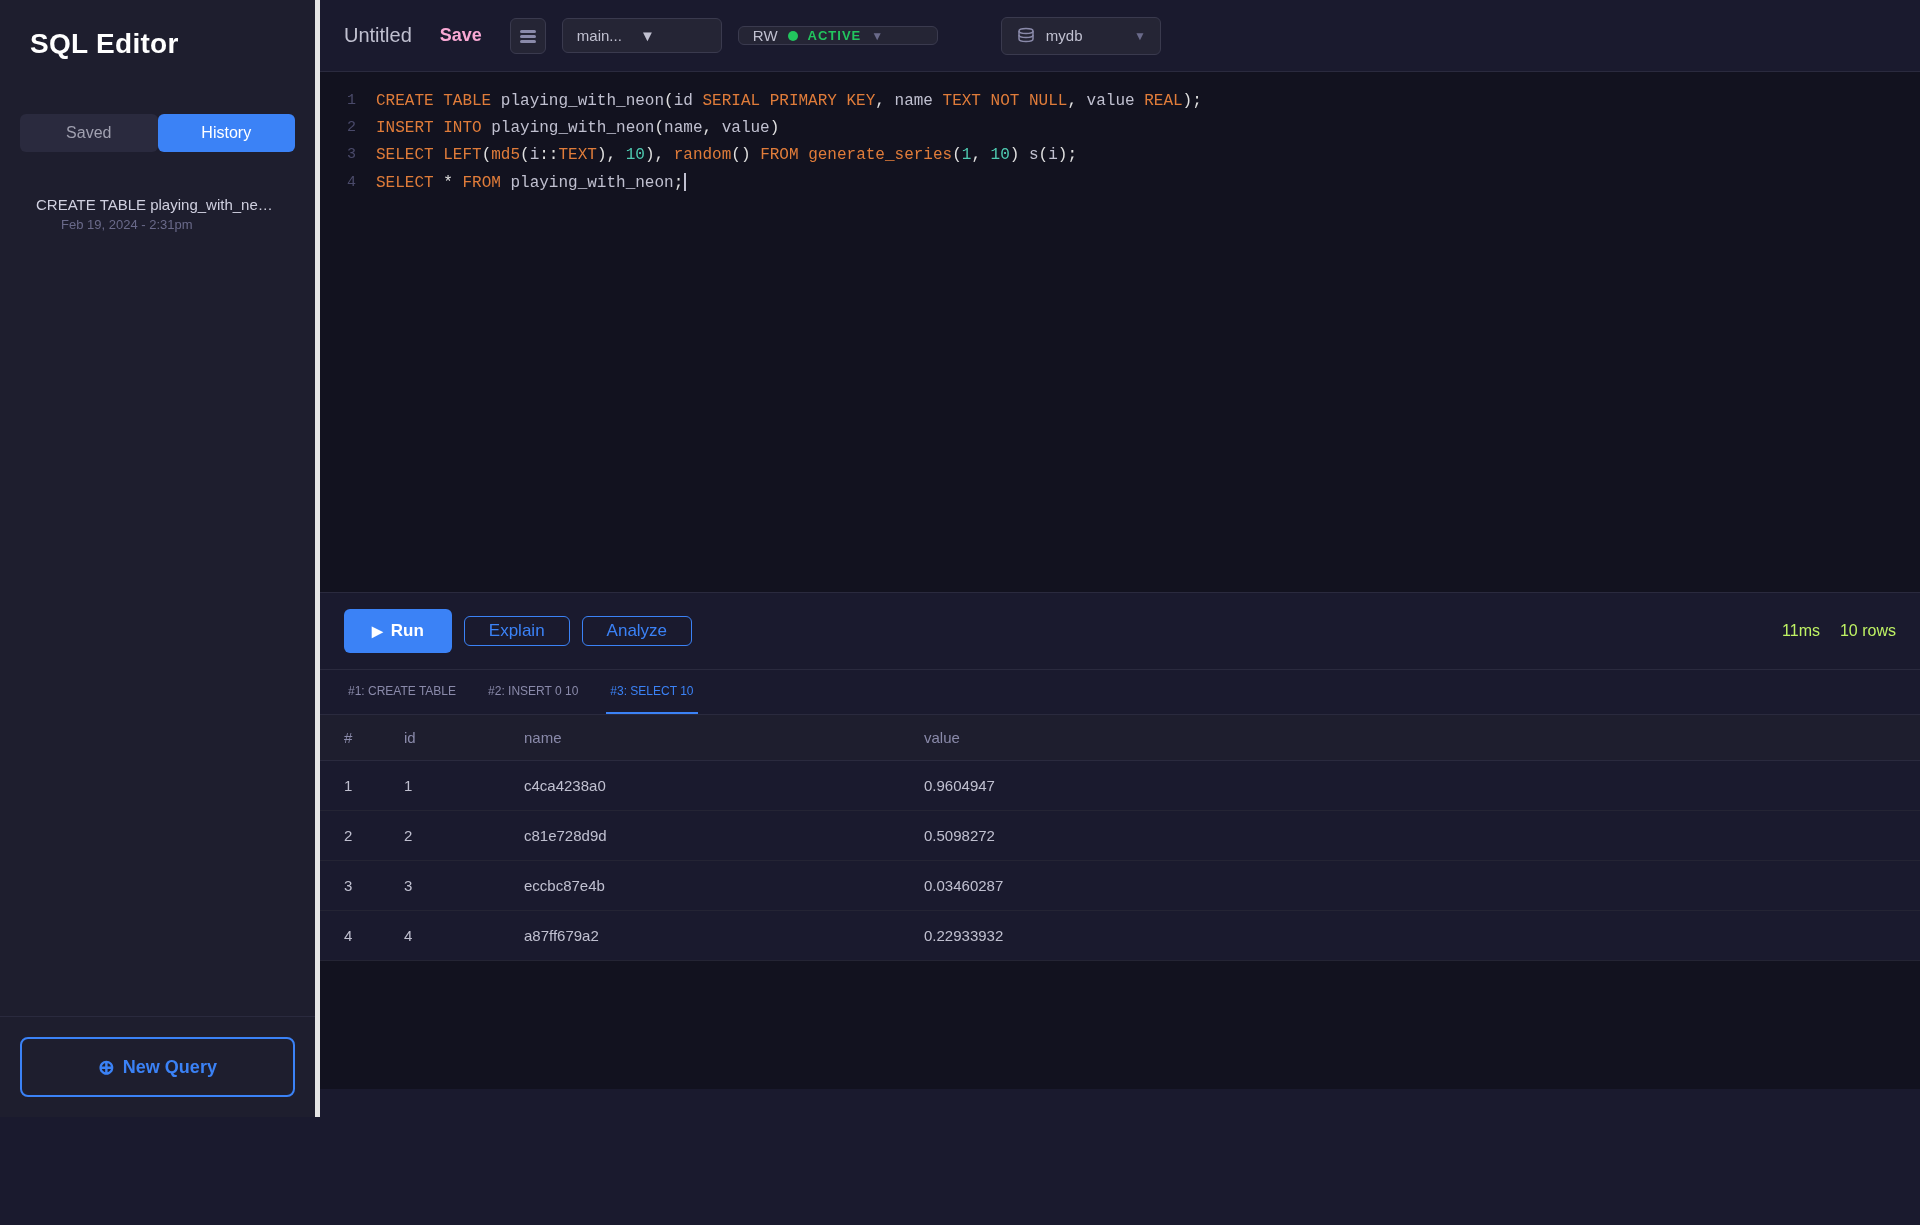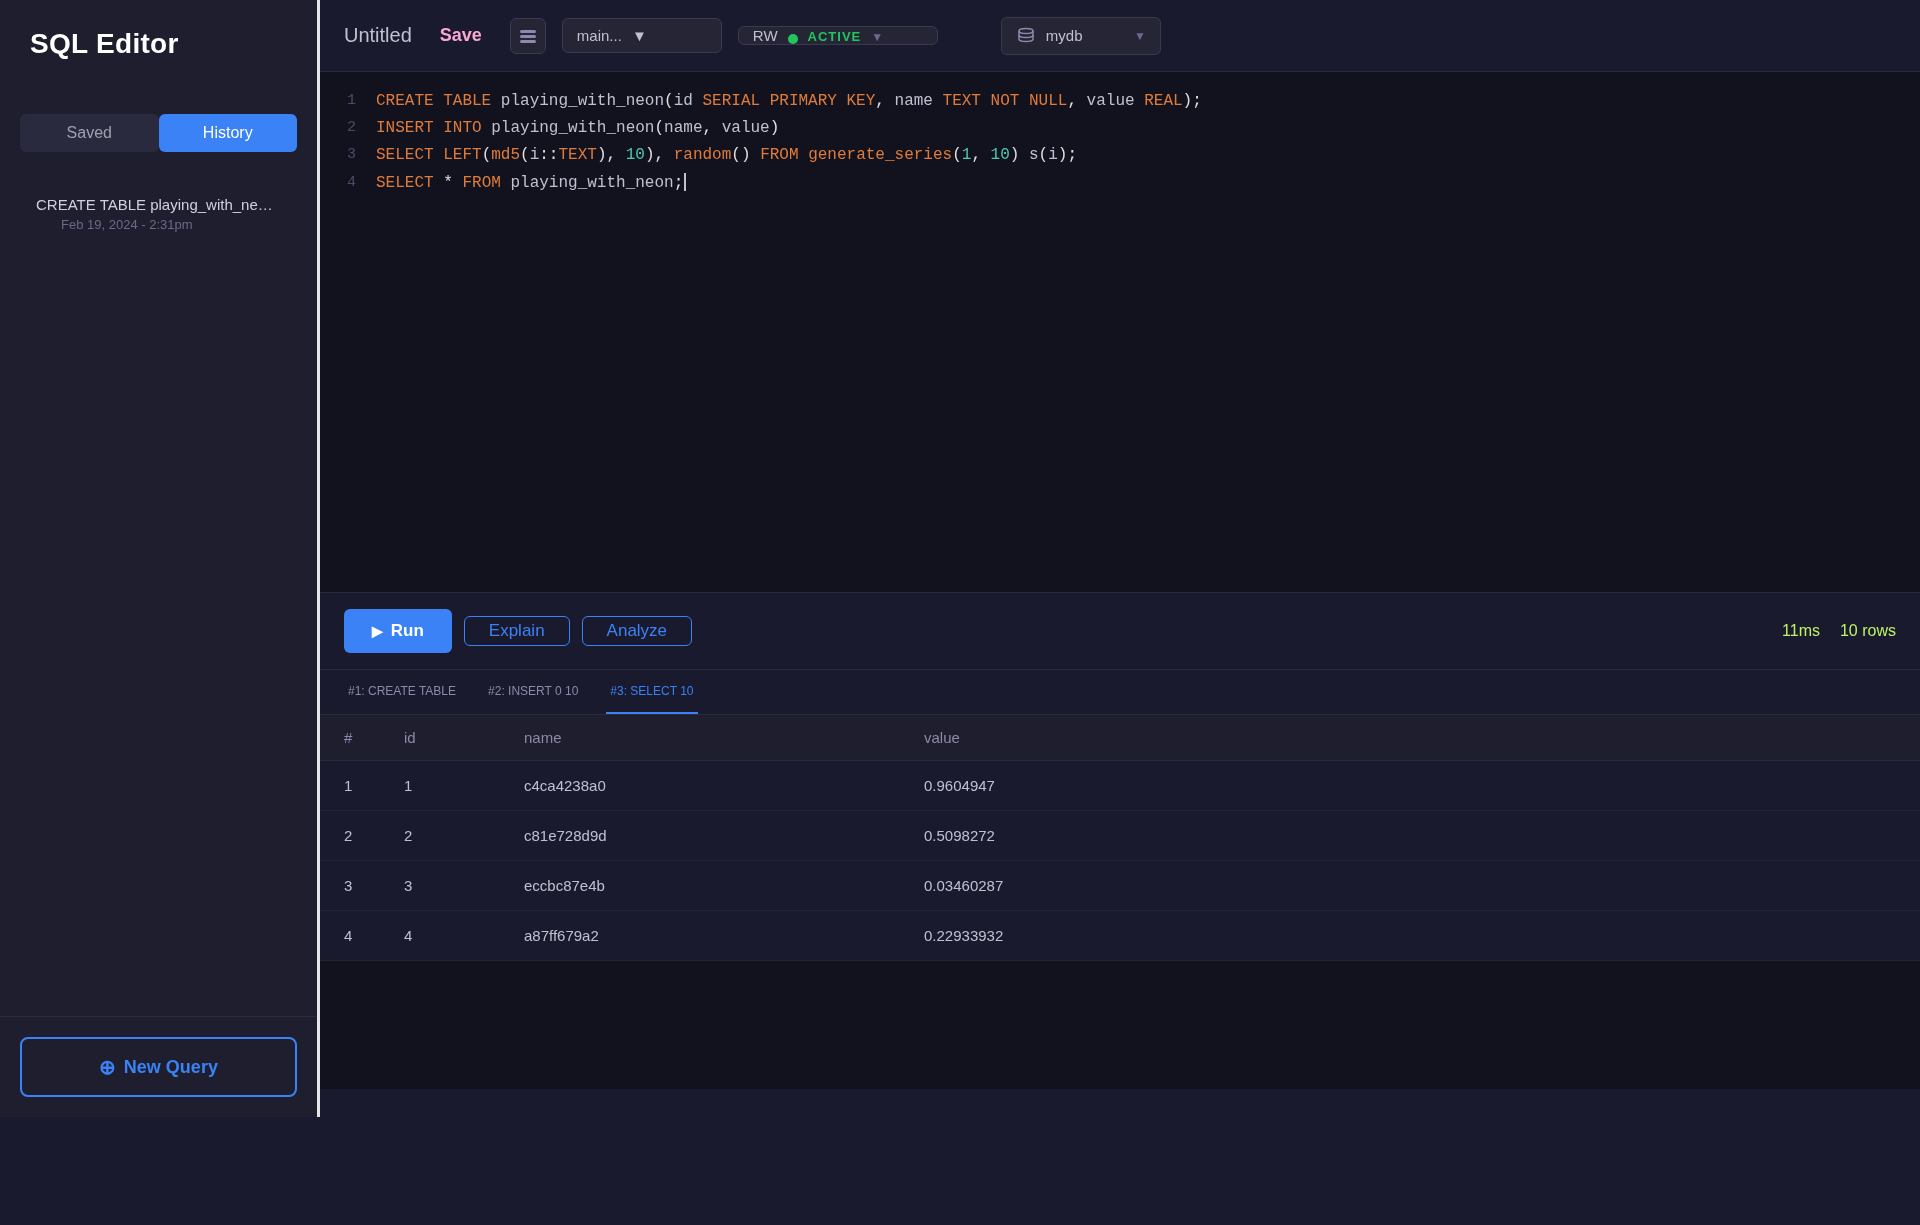--- a/index.html
+++ b/index.html
@@ -13,21 +13,21 @@
       display: flex;
     }
 
     
     .sidebar {
       width: 320px;
       min-width: 320px;
       background: #1e1e2e;
       display: flex;
       flex-direction: column;
-      border-right: 3px solid #e5e5e5;
+      border-right: 5px solid #e5e5e5;
       height: 1117px;
     }
 
     .sidebar-title {
       font-size: 28px;
       font-weight: 700;
       color: #ffffff;
       padding: 28px 30px 24px 30px;
       letter-spacing: 0.3px;
     }
@@ -145,38 +145,38 @@
       padding: 6px 12px;
     }
 
     .header-dropdown {
       display: flex;
       align-items: center;
       background: #252535;
       border: 1px solid #3a3a4e;
       border-radius: 6px;
       padding: 8px 14px;
-      gap: 10px;
+      gap: 18px;
       cursor: pointer;
       min-width: 160px;
     }
 
     .header-dropdown span {
       font-size: 15px;
       color: #c0c0d0;
     }
 
     .chevron-down {
       color: #6a6a8a;
       font-size: 12px;
     }
 
     .status-dropdown {
       display: flex;
-      align-items: flex-end;
+      align-items: center;
       background: #252535;
       border: 1px solid #3a3a4e;
       border-radius: 6px;
       padding: 0 14px;
       gap: 10px;
       cursor: pointer;
       min-width: 200px;
     }
 
     .status-dot {

